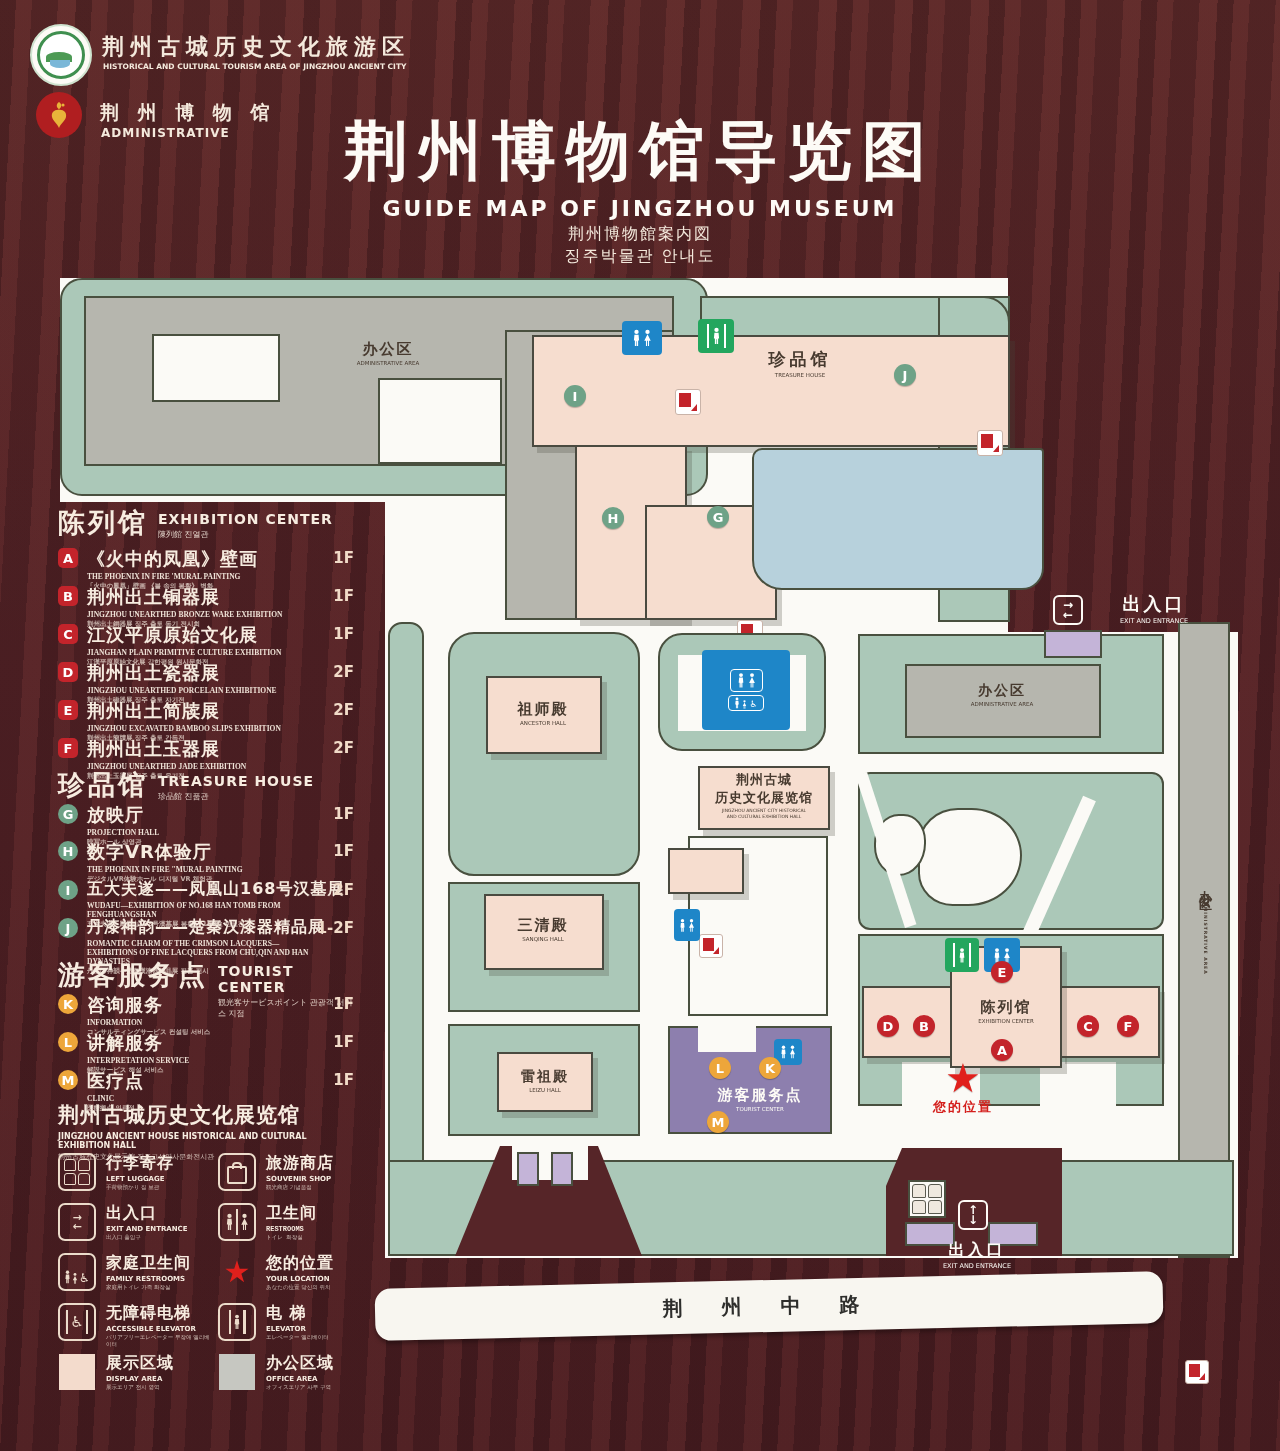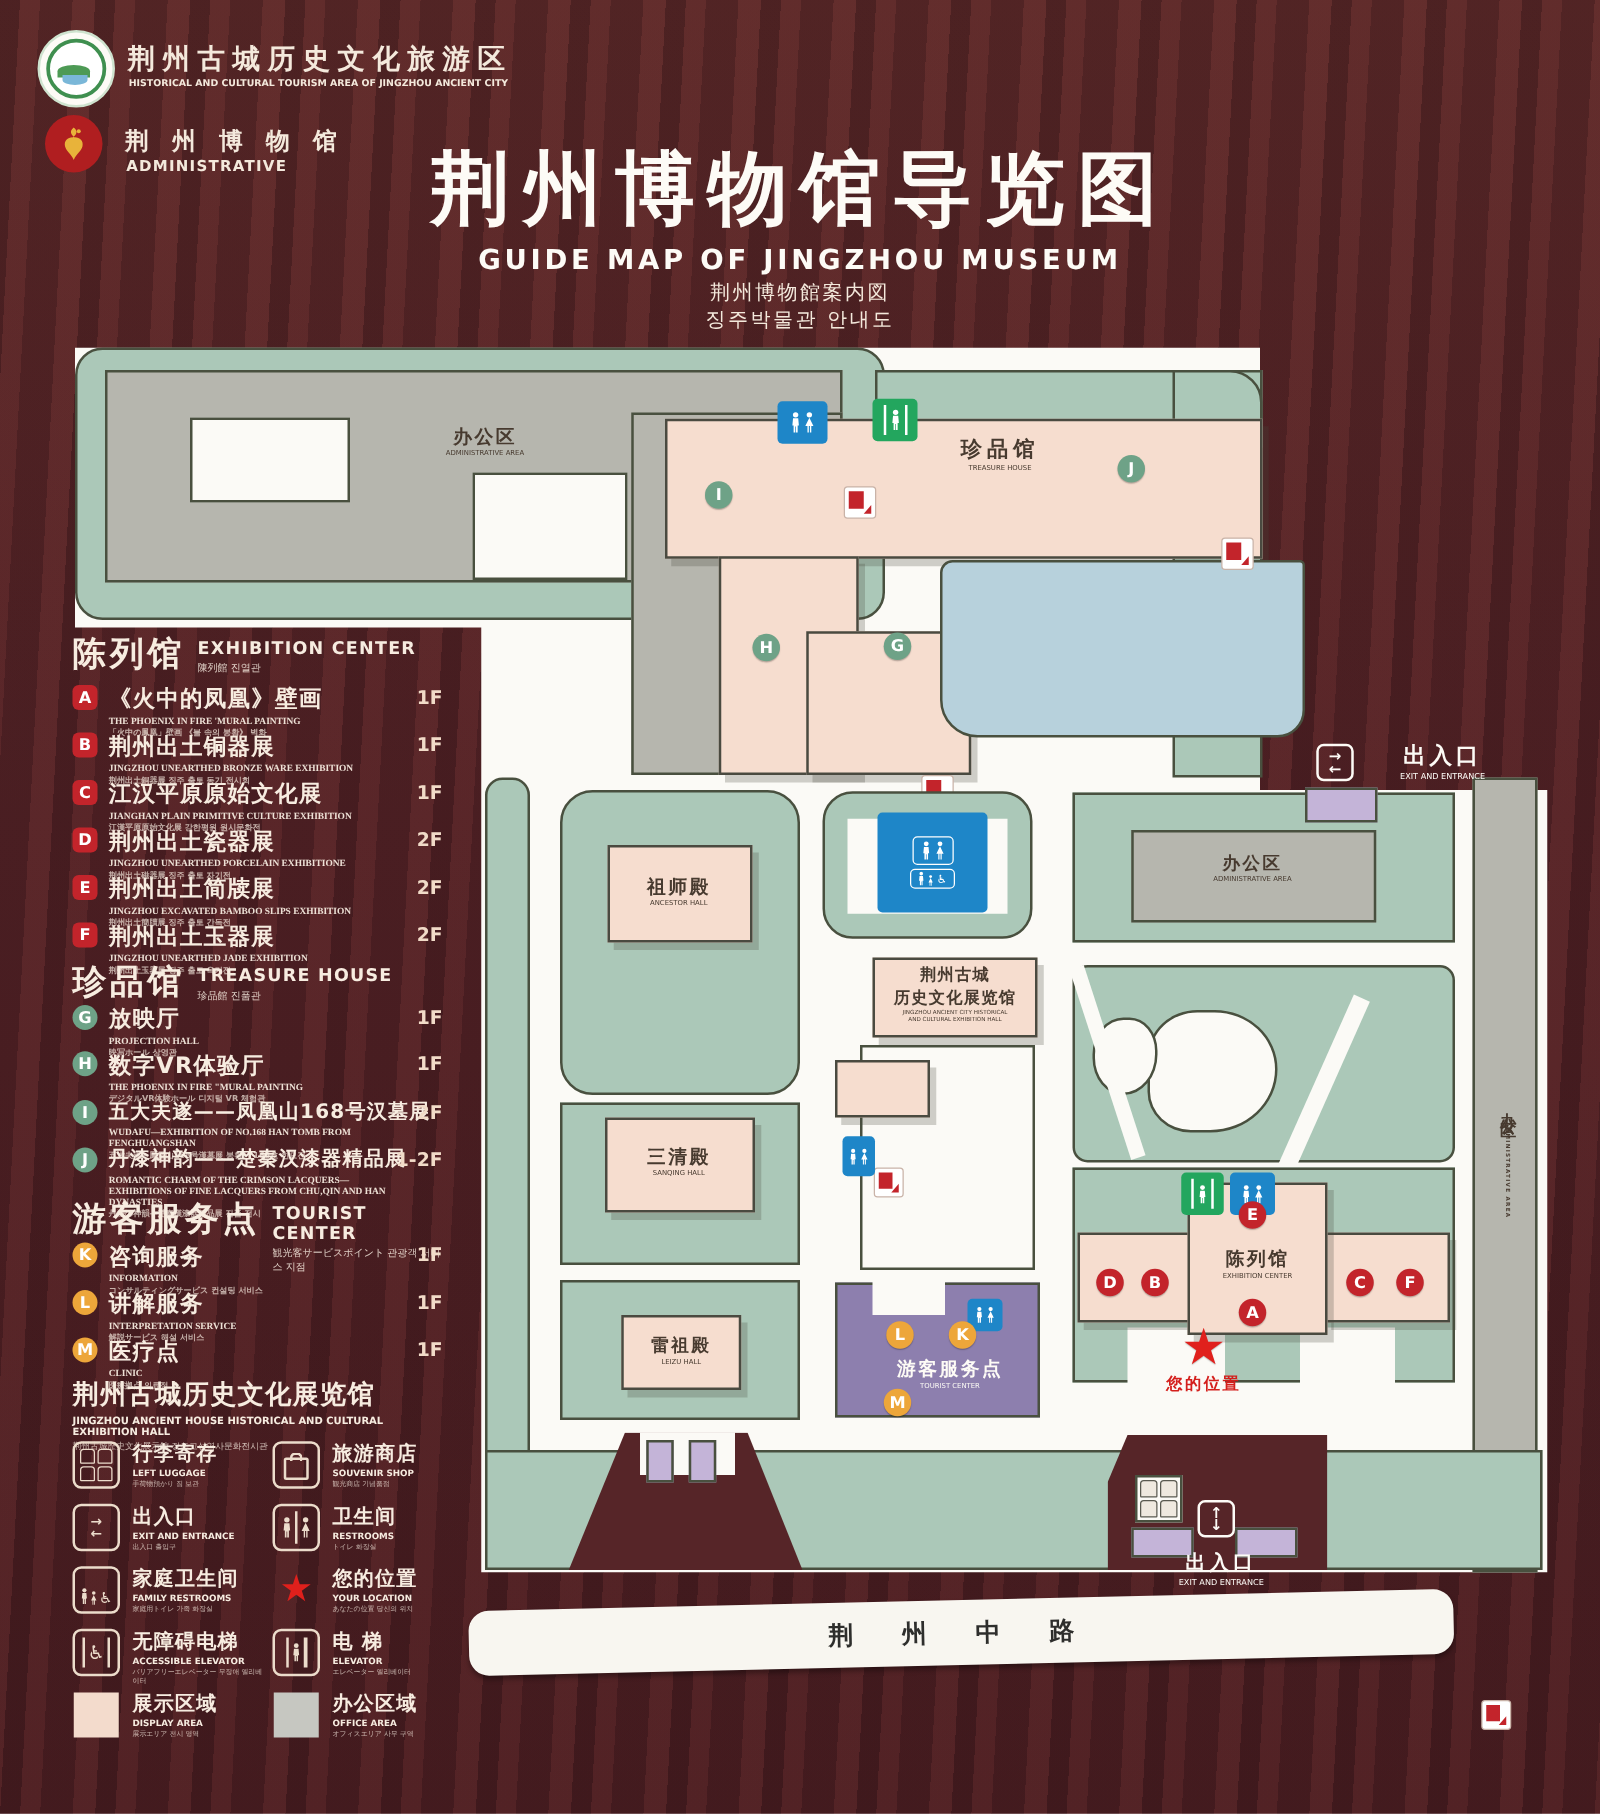--- a/index.html
+++ b/index.html
@@ -563,21 +563,21 @@
           <span>→</span>
           <span>←</span>
         </span>
       </span>
     <span>
         <span class="lzh" style="display:block">出入口</span>
       <span class="len" style="display:block">EXIT AND ENTRANCE</span>
       <span class="lsub" style="display:block">出入口  출입구</span>
       </span>
   </div>
-  <div class="lrow" style="left:160px;top:698px;">
+  <div class="lrow" style="left:160px;top:698px;font-family:Liberation Mono, monospace;">
     <span class="lic">
       <svg class="pp" width="9" height="20" viewBox="0 0 10 19">
           <circle cx="5" cy="2.7" r="2.4"></circle>
           <path d="M2.7 5.8h4.6l.6 6.4h-1.1v6.1H5.3V13h-.6v5.3H3.2v-6.1H2.1z"></path>
         </svg>
       <span class="vbar" style="height:26px;width:1.5px;"></span>
       <svg class="pp" width="9" height="20" viewBox="0 0 10 19">
           <circle cx="5" cy="2.7" r="2.4"></circle>
           <path d="M5 5.2l3.6 7.4H6.7v5.7H5.5v-5.7h-1v5.7H3.3v-5.7H1.4z"></path>
         </svg>

